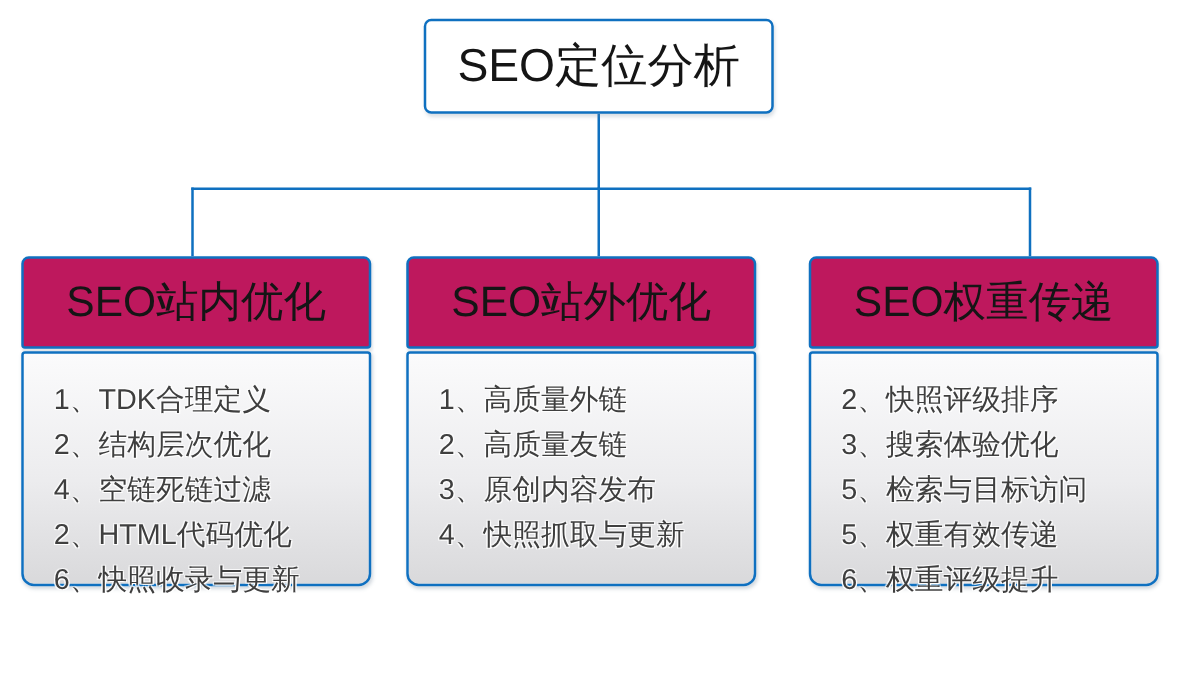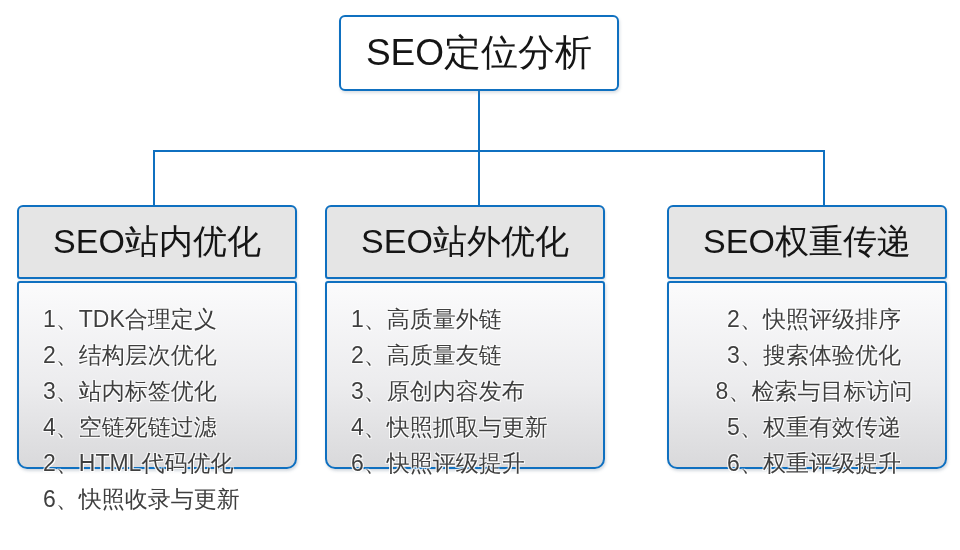--- a/index.html
+++ b/index.html
@@ -40,24 +40,24 @@
     color: #151515;
     white-space: nowrap;
   }
   .column {
     position: absolute;
     top: 205px;
     width: 280px;
   }
   .col-1 { left: 6px; }
   .col-2 { left: 314px; }
-  .col-3 { left: 656px; text-align: center; }
+  .col-3 { left: 636px; }
   .col-header {
     height: 74px;
-    background: #e5e5e5;
+    background: #be185d;
     border: 2px solid #0f70c0;
     border-radius: 6px 6px 3px 3px;
     box-sizing: border-box;
     display: flex;
     align-items: center;
     justify-content: center;
     box-shadow: 1px 2px 2px rgba(110,130,150,0.2);
   }
   .col-title {
     font-size: 34px;
@@ -100,46 +100,44 @@
     <span class="root-title">SEO定位分析</span>
   </div>
 
   <div class="column col-1">
     <div class="col-header">
       <span class="col-title">SEO站内优化</span>
     </div>
     <div class="col-body">
       <div class="list-item">1、TDK合理定义</div>
       <div class="list-item">2、结构层次优化</div>
-      <div class="list-item">3、站内标签优化</div>
       <div class="list-item">4、空链死链过滤</div>
       <div class="list-item">2、HTML代码优化</div>
       <div class="list-item">6、快照收录与更新</div>
     </div>
   </div>
 
   <div class="column col-2">
     <div class="col-header">
       <span class="col-title">SEO站外优化</span>
     </div>
     <div class="col-body">
       <div class="list-item">1、高质量外链</div>
       <div class="list-item">2、高质量友链</div>
       <div class="list-item">3、原创内容发布</div>
       <div class="list-item">4、快照抓取与更新</div>
-      <div class="list-item">6、快照评级提升</div>
     </div>
   </div>
 
   <div class="column col-3">
     <div class="col-header">
       <span class="col-title">SEO权重传递</span>
     </div>
     <div class="col-body">
       <div class="list-item">2、快照评级排序</div>
       <div class="list-item">3、搜索体验优化</div>
-      <div class="list-item">8、检索与目标访问</div>
+      <div class="list-item">5、检索与目标访问</div>
       <div class="list-item">5、权重有效传递</div>
       <div class="list-item">6、权重评级提升</div>
     </div>
   </div>
 
 </div>
 
 </body></html>

